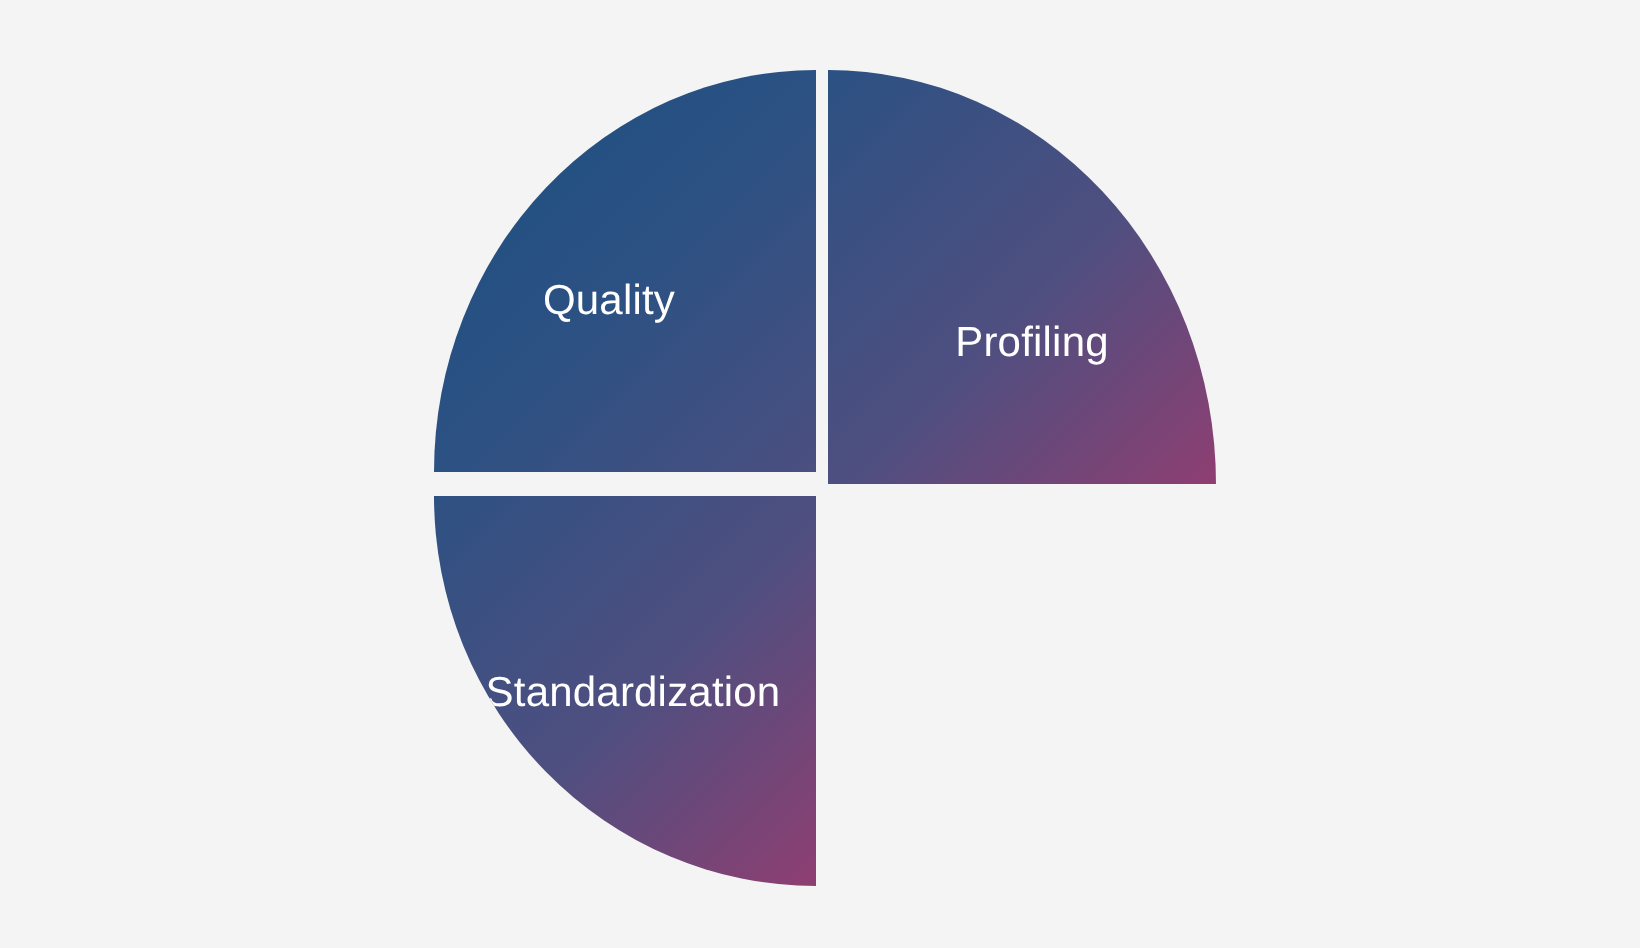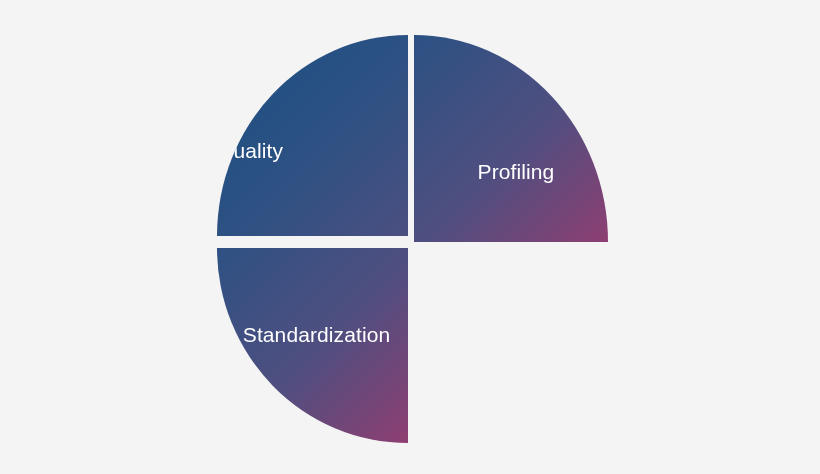--- a/index.html
+++ b/index.html
@@ -103,36 +103,36 @@
     font-weight: 400;
     letter-spacing: 0.1px;
     white-space: nowrap;
     line-height: 1;
     pointer-events: none;
   }
 
   .q-quality .quadrant-label {
     left: 0;
     right: 0;
-    text-align: left;
+    text-align: center;
     top: 105px;
     padding-right: 16px;
   }
   .q-monitoring .quadrant-label {
     left: 0;
     right: 0;
     text-align: center;
     top: 126px;
     padding-left: 10px;
   }
   .q-standardization .quadrant-label {
     left: 0;
     right: 0;
     text-align: center;
-    top: 76px;
+    top: 88px;
     padding-left: 8px;
   }
   .q-profiling .quadrant-label {
     left: 0;
     right: 0;
     text-align: center;
     top: 72px;
     padding-right: 16px;
   }
 </style>

